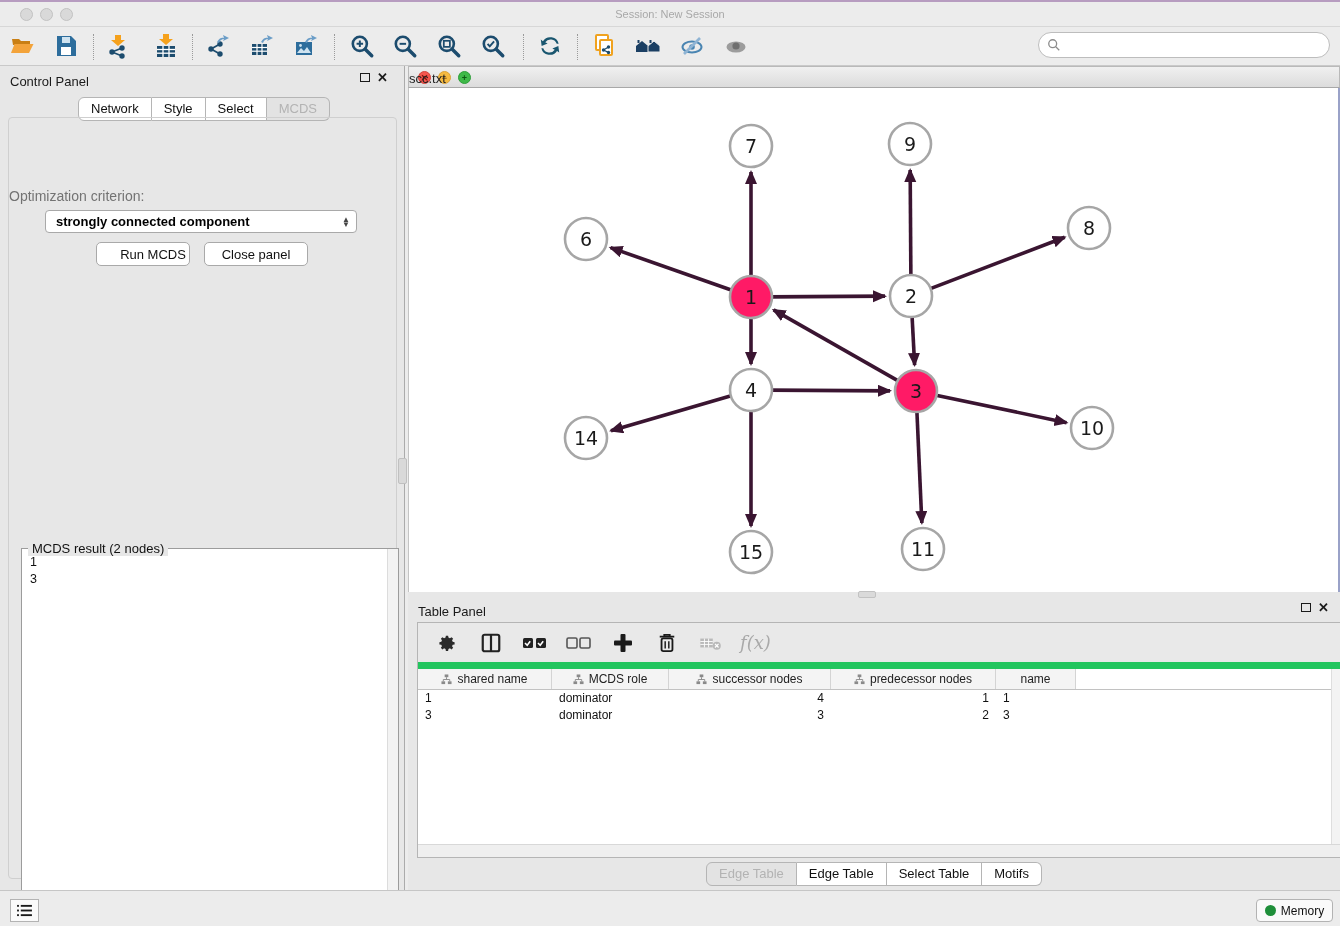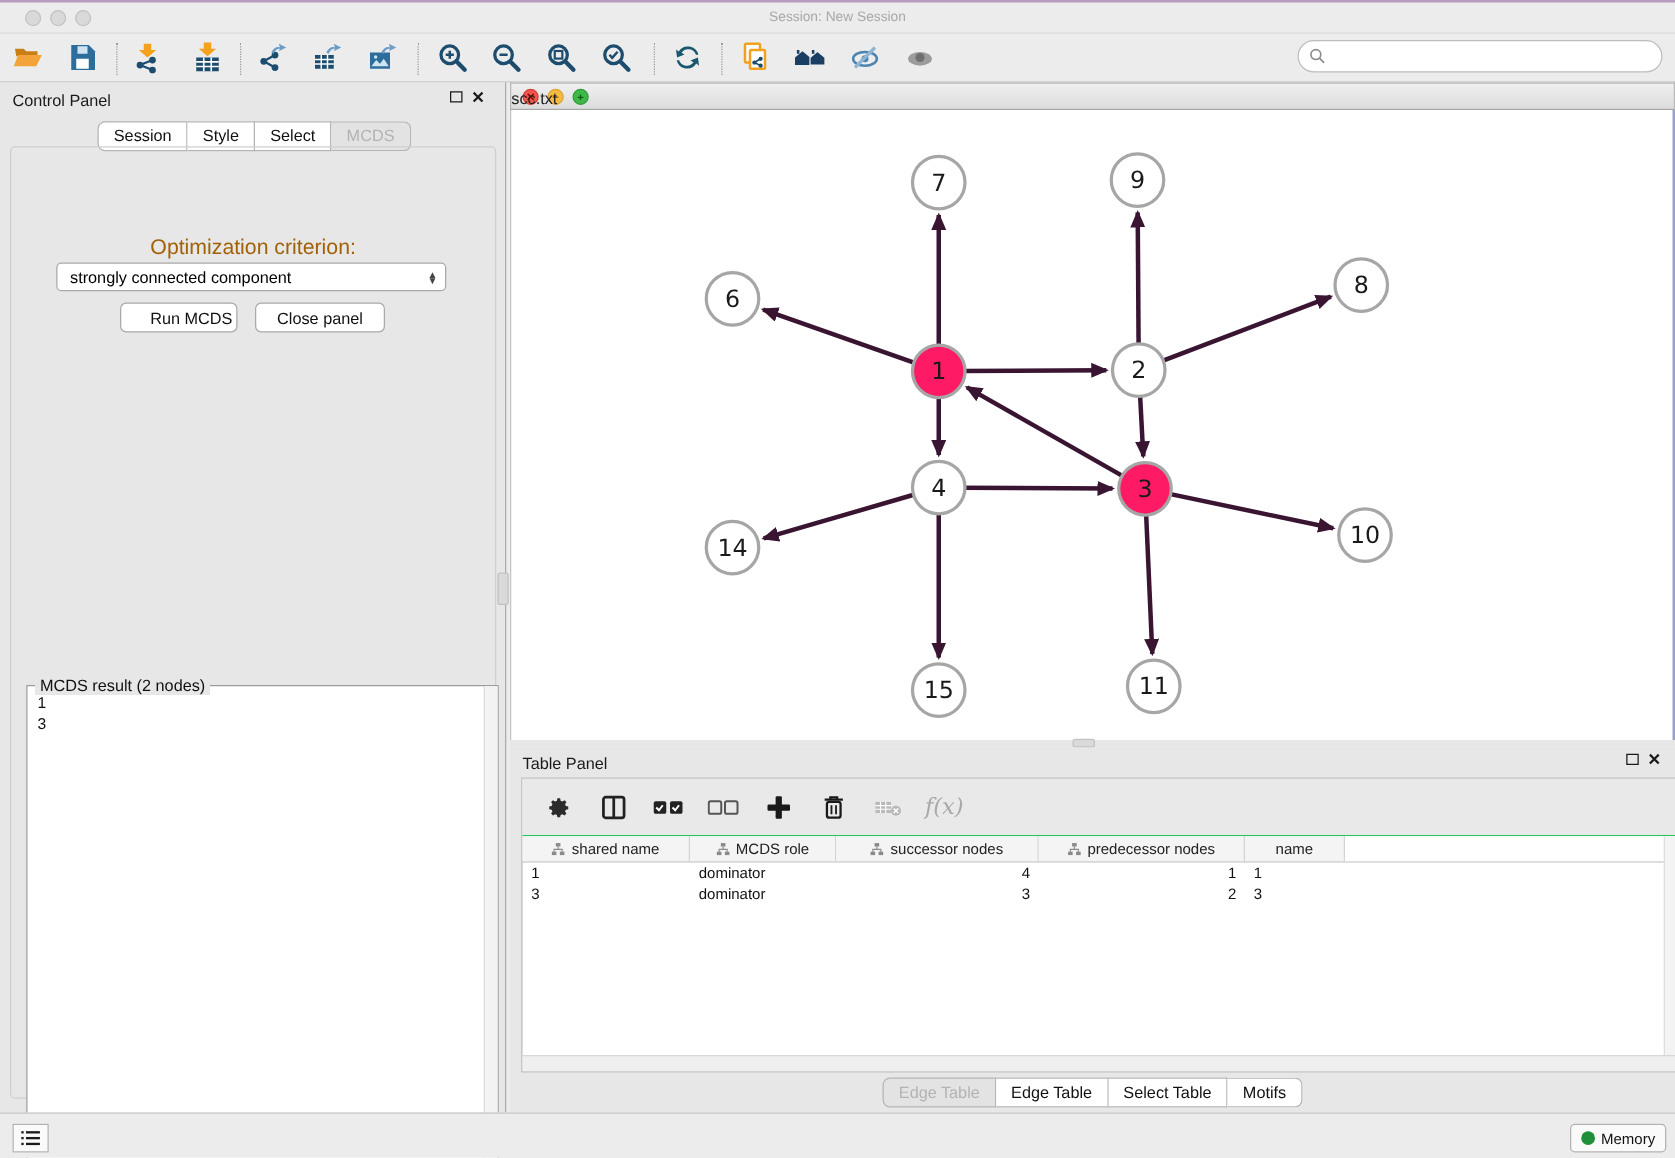--- a/index.html
+++ b/index.html
@@ -23,23 +23,23 @@
   .control-panel { left:0; top:66px; width:405px; height:824px; background:#e7e7e7; border-right:1px solid #ababab; }
   .panel-title { font-size:13px; color:#1a1a1a; }
   .win-float { width:10px; height:9px; border:1.5px solid #1a1a1a; display:inline-block; cursor:pointer; }
   .win-close { font-size:13px; font-weight:bold; color:#1a1a1a; cursor:pointer; line-height:10px; }
   .tabrow { display:flex; }
   .tab { border:1px solid #b5b5b5; border-left-width:0; background:#fff; color:#111; font-size:13px; padding:3px 12px 4px; cursor:pointer; white-space:nowrap; }
   .tab.first { border-left-width:1px; border-top-left-radius:6px; border-bottom-left-radius:6px; }
   .tab.last { border-top-right-radius:6px; border-bottom-right-radius:6px; }
   .tab.disabled-active { background:#e3e3e3; color:#b3b3b3; }
   .cp-content { left:8px; top:51px; width:389px; height:762px; border:1px solid #cfcfcf; border-radius:4px; }
-  .opt-label { width:100%; text-align:center; font-size:17px; color:#a16207; }
+  .opt-label { width:100%; text-align:left; font-size:14px; color:#737373; }
   .dropdown { left:36px; top:92px; width:312px; height:23px; background:#fff; border:1px solid #a9a9a9; border-radius:4px; display:flex; align-items:center; padding:0 6px 0 10px; font-size:13px; cursor:pointer; }
-  .dropdown .dd-label { flex:1; }
+  .dropdown .dd-label { flex:1;font-weight:bold; }
   .stepper { display:flex; flex-direction:column; align-items:center; line-height:5px; font-size:8px; color:#444; }
   .btn { background:#fff; border:1px solid #a9a9a9; border-radius:5px; font-size:13px; color:#111; text-align:center; cursor:pointer; font-family:"Liberation Sans", sans-serif; }
   .fieldset { left:12px; top:430px; width:378px; height:380px; border:1px solid #9c9c9c; background:#fff; }
   .fieldset-legend { position:absolute; top:-8px; left:6px; background:#e7e7e7; padding:0 4px; font-size:13px; color:#111; }
   .result-text { position:absolute; left:0; top:3px; right:12px; bottom:0; padding:2px 8px; font-size:12.5px; line-height:17px; color:#111; white-space:pre; overflow:hidden; }
   .vscroll-track { position:absolute; right:0; top:0; width:11px; height:100%; background:#f3f3f3; border-left:1px solid #dcdcdc; }
 
   
   .v-split-grip { left:398px; top:458px; width:9px; height:26px; background:#d9d9d9; border:1px solid #c0c0c0; border-radius:2px; }
   .h-split { left:408px; top:592px; width:932px; height:6px; background:#e7e7e7; }
@@ -51,21 +51,21 @@
   .light { width:13px; height:13px; border-radius:50%; top:4px; font-size:9px; font-weight:bold; text-align:center; line-height:12px; cursor:pointer; }
   .light.red { background:#f4564e; border:1px solid #d3433c; color:#7c120c; }
   .light.yellow { background:#f6ba40; border:1px solid #dca338; color:#8f5b10; }
   .light.green { background:#3eb948; border:1px solid #2f9e3a; color:#0d5a13; }
   .net-title { width:100%; text-align:left; top:4px; font-size:13px; color:#222; }
   .net-canvas { left:0; top:22px; width:932px; height:504px; background:#fff; border-left:1px solid #c4c4c4; border-right:2px solid #9aa2c8; }
 
   
   .table-panel { left:408px; top:598px; width:932px; height:292px; background:#e7e7e7; }
   .tp-inner { left:9px; top:24px; width:924px; height:236px; background:#fff; border:1px solid #b5b5b5; }
-  .tp-toolbar { left:0; top:0; width:100%; height:46px; background:#e9e9e9; border-bottom:1px solid #22c55e; display:flex; align-items:center; padding-left:14px; gap:14px; }
+  .tp-toolbar { left:0; top:0; width:100%; height:46px; background:#e9e9e9; border-bottom:7px solid #22c55e; display:flex; align-items:center; padding-left:14px; gap:14px; }
   .tpicon { width:30px; height:30px; display:flex; align-items:center; justify-content:center; cursor:pointer; }
   .fx-label { font-family:"DejaVu Serif", serif; font-style:italic; font-size:18px; color:#a9a9a9; }
   .tbl { left:0; top:46px; width:100%; }
   .tbl-header { display:flex; border-bottom:1px solid #c2c2c2; }
   .th { background:#f4f4f4; border-right:1px solid #d4d4d4; height:20px; font-size:12px; color:#222; display:flex; align-items:center; justify-content:center; gap:5px; cursor:pointer; }
   .th .tree-ico { display:inline-flex; }
   .tr { display:flex; height:17px; font-size:12px; color:#111; cursor:default; }
   .td { padding:1px 7px 0; overflow:hidden; white-space:nowrap; }
   .hscroll-track { position:absolute; left:0; bottom:0; width:100%; height:13px; background:#efefef; border-top:1px solid #d8d8d8; }
   .tp-vscroll { position:absolute; right:0; top:46px; bottom:13px; width:9px; background:#f3f3f3; border-left:1px solid #dedede; }
@@ -237,21 +237,21 @@
       </svg>
     <input value="" placeholder="" style="">
   </div>
 </div>
 
 <div class="abs control-panel">
   <div class="abs" style="left:10px; top:6px;"><span class="panel-title">Control Panel</span></div>
   <span class="abs win-float" style="left:360px; top:7px;"></span>
   <span class="abs win-close" style="left:377px; top:7px;">✕</span>
   <div class="abs tabrow" style="left:78px; top:31px;" id="cp-tabs">
-      <div class="tab first">Session</div>
+      <div class="tab first">Network</div>
       <div class="tab">Style</div>
       <div class="tab">Select</div>
       <div class="tab last disabled-active">MCDS</div>
     </div>
   <div class="abs cp-content">
     <div class="abs opt-label" style="top:70px;">Optimization criterion:</div>
     <div class="abs dropdown">
       <span class="dd-label">strongly connected component</span>
       <span class="stepper">
           <span>▲</span>

